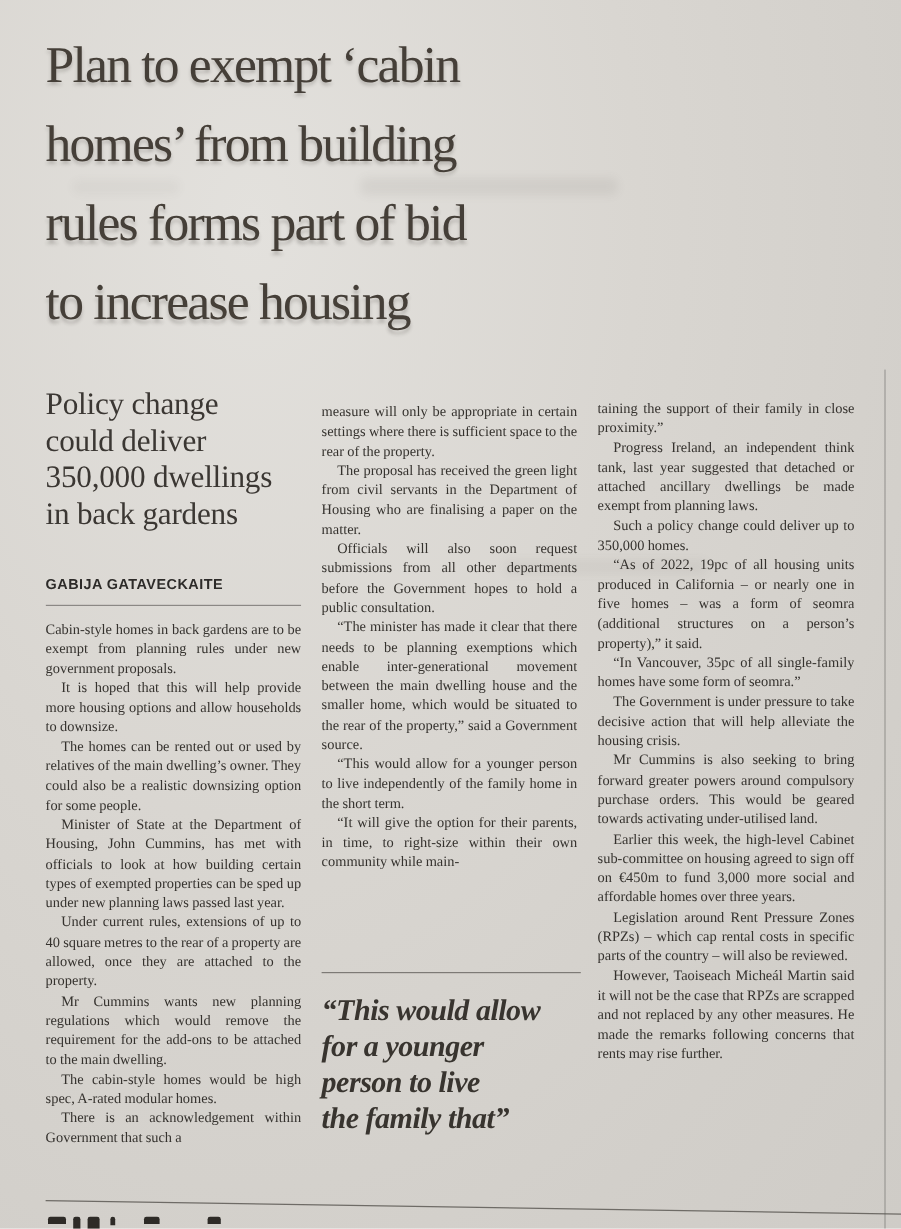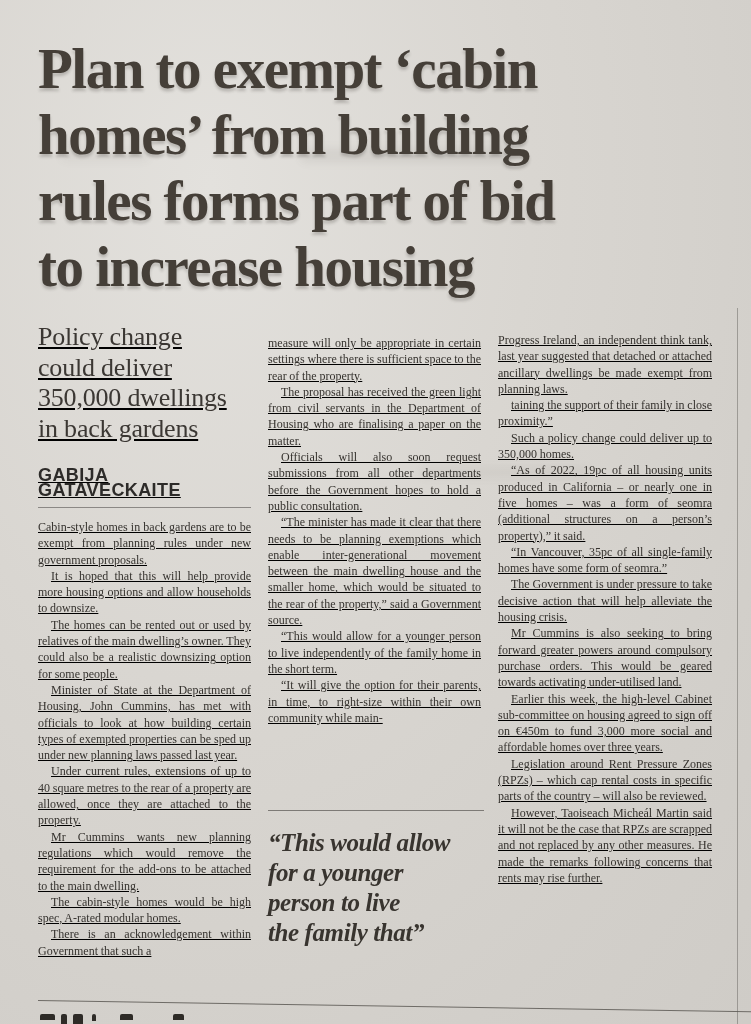--- a/index.html
+++ b/index.html
@@ -11,37 +11,37 @@
       radial-gradient(ellipse at 28% 18%, #e3e1dd 0%, #d9d6d1 42%, #d2cfca 78%, #cfccc7 100%);
     font-family:"Liberation Serif", serif;
   }
   
   .smudge{position:absolute;background:#4a453f;filter:blur(4px);opacity:.07;border-radius:6px;}
   .smudge.s1{left:300px;top:148px;width:215px;height:15px;}
   .smudge.s2{left:420px;top:466px;width:170px;height:13px;opacity:.05;}
   .smudge.s3{left:60px;top:150px;width:90px;height:12px;opacity:.045;}
 
   .headline{
-    position:absolute;left:38px;top:36px;width:700px;
-    font-weight:700;font-size:57px;line-height:66px;
+    position:absolute;left:38px;top:22px;width:700px;
+    font-weight:400;font-size:43px;line-height:66px;
     letter-spacing:-1.5px;color:#453f38;
     text-shadow:0 3px 3px rgba(40,35,30,.22);
   }
   .standfirst{
     font-size:26px;line-height:30.5px;color:#3b3733;letter-spacing:-0.2px;
   }
-  .col{position:absolute;overflow:hidden;text-decoration:underline;}
+  .col{position:absolute;overflow:hidden;}
   .col-left{left:38px;top:322px;width:213px;height:684px;}
   .col-mid{left:268px;top:324px;width:213px;height:446px;}
   .col-right{left:498px;top:321px;width:214px;height:692px;}
 
   .byline{
-    margin-top:24px;
+    margin-top:36px;
     font-family:"Liberation Sans", sans-serif;
-    font-weight:700;font-size:18px;line-height:15px;
+    font-weight:700;font-size:12px;line-height:15px;
     letter-spacing:.4px;color:#2d2b29;
   }
   .byline-rule{margin-top:9px;height:1px;background:#8b8885;}
 
   .body-text{margin-top:11px;}
   .body-text p.para{
     margin:0;
     font-size:12px;line-height:16.3px;
     text-align:justify;color:#35322e;
     hyphens:auto;-webkit-hyphens:auto;
@@ -118,22 +118,22 @@
         <p class="para">The proposal has received the green light from civil servants in the Department of Housing who are finalising a paper on the matter.</p>
         <p class="para">Officials will also soon request submissions from all other departments before the Government hopes to hold a public consultation.</p>
         <p class="para">“The minister has made it clear that there needs to be planning exemptions which enable inter-generational movement between the main dwelling house and the smaller home, which would be situated to the rear of the property,” said a Government source.</p>
         <p class="para">“This would allow for a younger person to live independently of the family home in the short term.</p>
         <p class="para">“It will give the option for their parents, in time, to right-size within their own community while main-</p>
       </div>
   </div>
 
   <div class="col col-right">
     <div class="body-text">
+        <p class="para">taining the support of their family in close proximity.”</p>
         <p class="para">Progress Ireland, an independent think tank, last year suggested that detached or attached ancillary dwellings be made exempt from planning laws.</p>
-        <p class="para">taining the support of their family in close proximity.”</p>
         <p class="para">Such a policy change could deliver up to 350,000 homes.</p>
         <p class="para">“As of 2022, 19pc of all housing units produced in California – or nearly one in five homes – was a form of seomra (additional structures on a person’s property),” it said.</p>
         <p class="para">“In Vancouver, 35pc of all single-family homes have some form of seomra.”</p>
         <p class="para">The Government is under pressure to take decisive action that will help alleviate the housing crisis.</p>
         <p class="para">Mr Cummins is also seeking to bring forward greater powers around compulsory purchase orders. This would be geared towards activating under-utilised land.</p>
         <p class="para">Earlier this week, the high-level Cabinet sub-committee on housing agreed to sign off on €450m to fund 3,000 more social and affordable homes over three years.</p>
         <p class="para">Legislation around Rent Pressure Zones (RPZs) – which cap rental costs in specific parts of the country – will also be reviewed.</p>
         <p class="para">However, Taoiseach Micheál Martin said it will not be the case that RPZs are scrapped and not replaced by any other measures. He made the remarks following concerns that rents may rise further.</p>
       </div>
   </div>

